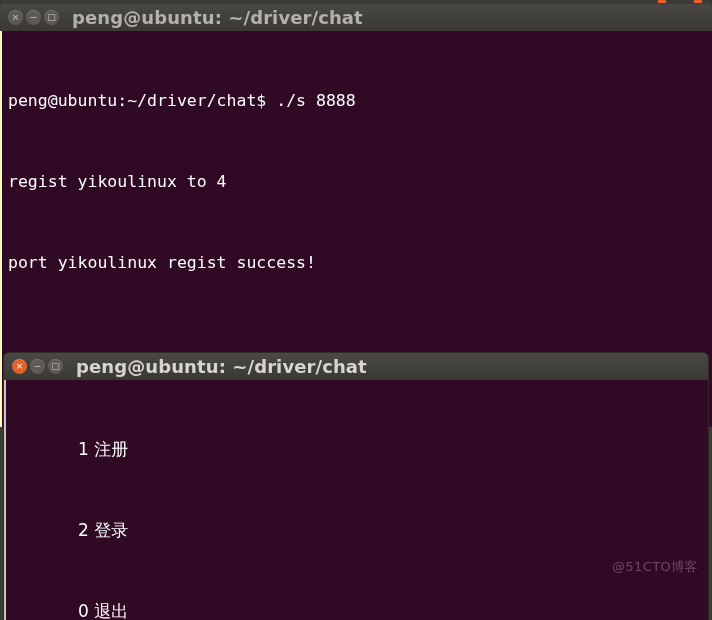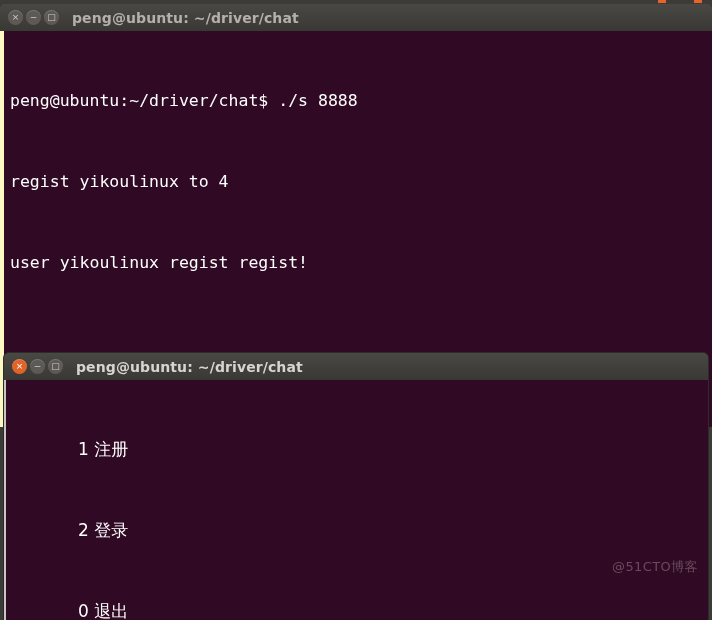--- a/index.html
+++ b/index.html
@@ -69,21 +69,21 @@
     color: #f2f0ee;
     box-shadow: inset 0 1px 0 rgba(255,255,255,0.18);
   }
   .wbtn.inactive { background: #5d5a56; color: #cfcbc6; }
   .wbtn.close-focused { background: #e0642a; color: #ffffff; }
   .wbtn.dim { background: #5d5a56; color: #cfcbc6; }
 
   .wtitle {
     margin-left: 13px;
     font-family: "DejaVu Sans", sans-serif;
-    font-size: 14px;
+    font-size: 18px;
     font-weight: bold;
     color: #d8d4d0;
     white-space: nowrap;
     letter-spacing: 0.1px;
   }
   .wtitle.unfocused { color: #b4b0ab; }
 
   
   .term {
     background: #300a24;
@@ -103,21 +103,21 @@
     left: 0px;
     top: 4px;
     width: 712px;
     height: 341px;
     border-radius: 5px 5px 0 0;
   }
   #win-top .titlebar { width: 712px; }
   #win-top .term {
     width: 712px;
     height: 396px;
-    border-left: 4px solid #fef9c3;
+    border-left: 2px solid #fef9c3;
   }
 
   
   #win-bot {
     left: 4px;
     top: 353px;
     width: 704px;
     height: 267px;
     border-radius: 5px 5px 0 0;
     box-shadow: 0 0 0 1px #2e2c29;
@@ -163,21 +163,21 @@
         <div class="wbtn inactive">×</div>
         <div class="wbtn dim">−</div>
         <div class="wbtn dim">□</div>
       </div>
       <div class="wtitle unfocused">peng@ubuntu: ~/driver/chat</div>
     </div>
 
     <div class="term">
       <div class="line">peng@ubuntu:~/driver/chat$ ./s 8888</div>
       <div class="line">regist yikoulinux to 4</div>
-      <div class="line">user yikoulinux regist regist!</div>
+      <div class="line">port yikoulinux regist success!</div>
       
       
       
       
       
     </div>
   </div>
 
   <div class="window" id="win-bot">
 

